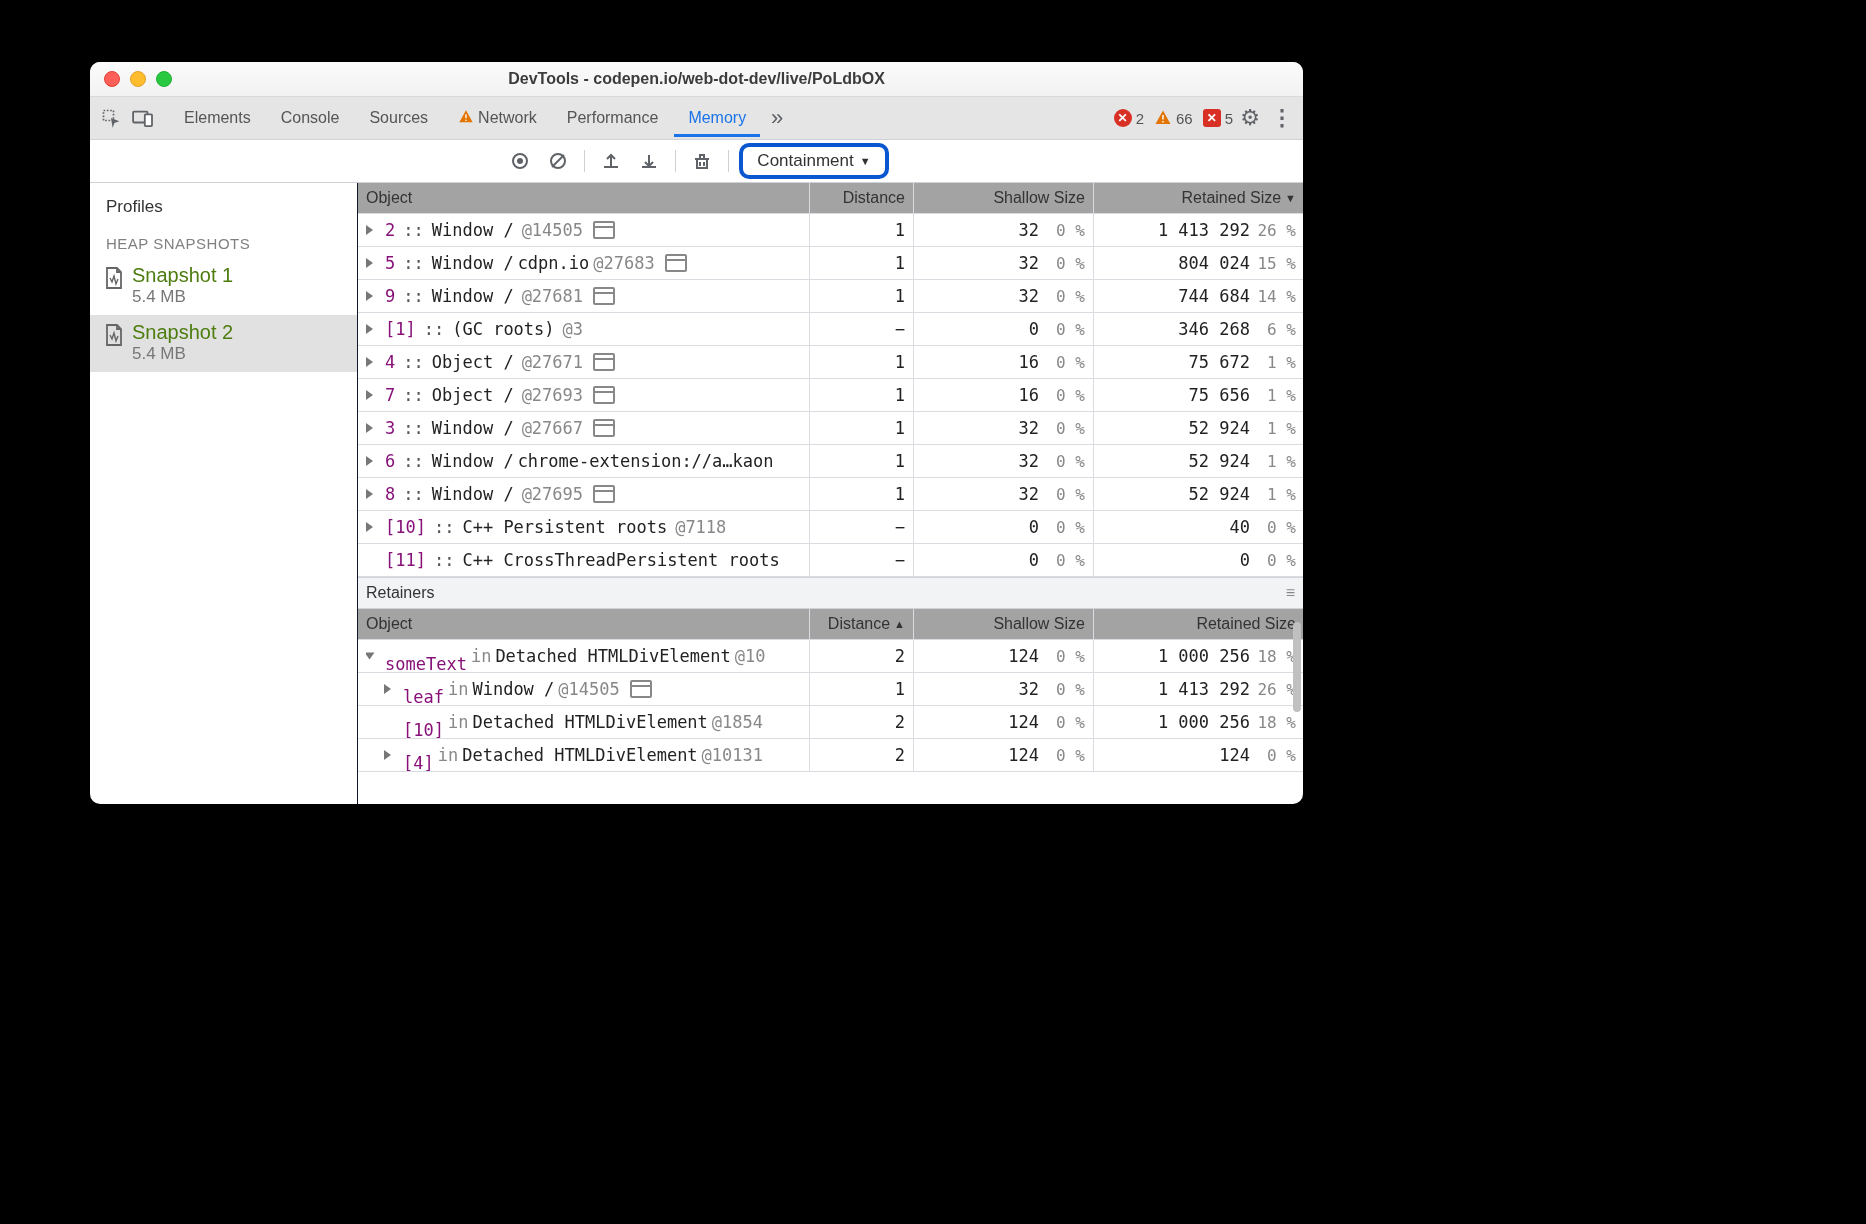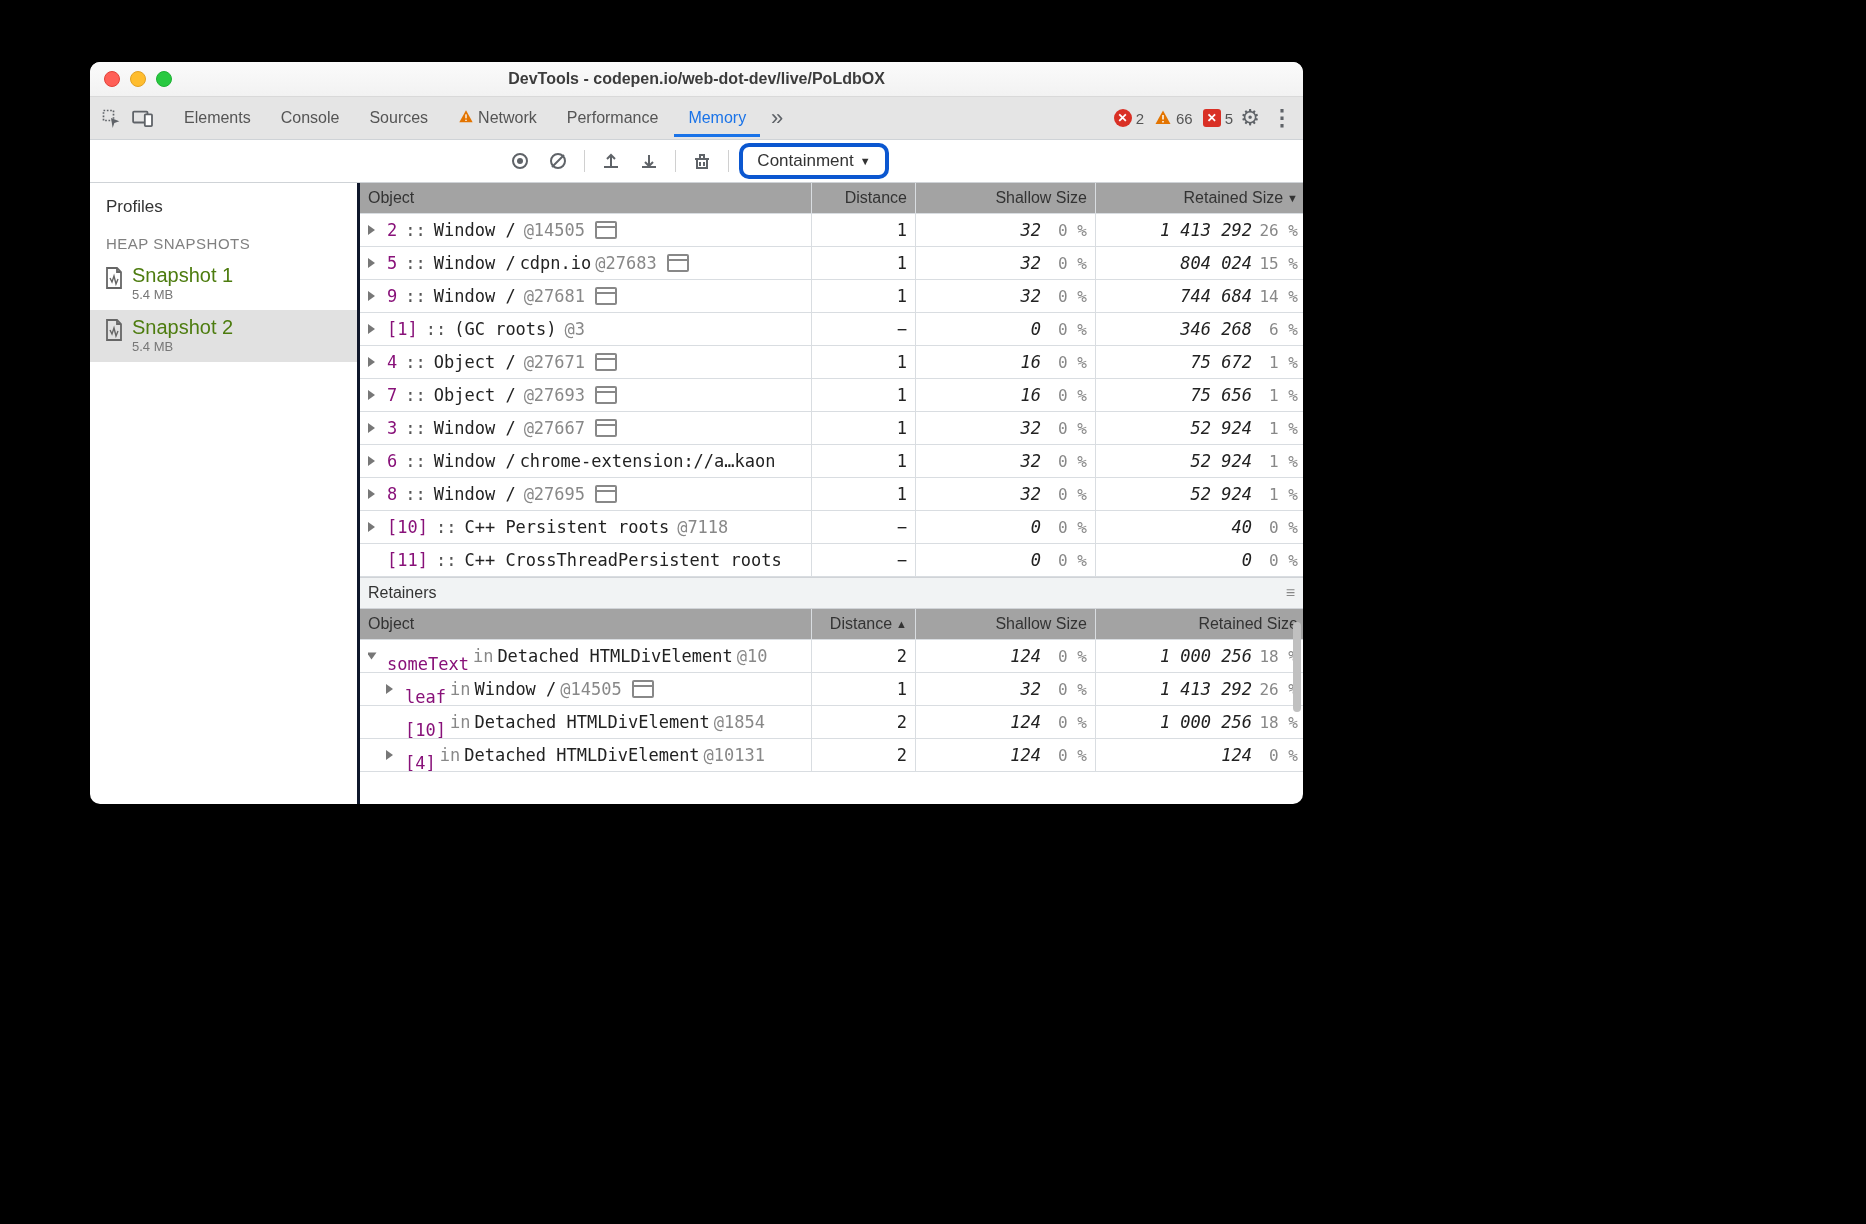--- a/index.html
+++ b/index.html
@@ -67,31 +67,31 @@
     border-radius: 10px;
     padding: 4px 14px 4px 14px;
     display:flex; align-items:center; gap:6px;
     font-size:17px; color:#333;
     cursor:pointer; user-select:none;
     background:#fff;
   }
   .body { flex:1; display:flex; min-height:0; }
   .sidebar {
     width: 267px;
-    border-right: 3px solid #0f172a;
+    border-right: 1px solid #0f172a;
     display:flex; flex-direction:column;
     font-size:16px;
   }
   .sidebar .h { padding: 14px 16px 10px; color:#333; font-size:17px; }
   .sidebar .group { padding: 8px 16px 6px; color:#808080; font-size:15px; letter-spacing:0.5px; }
   .snap { display:flex; gap:8px; padding:6px 14px 8px; cursor:pointer; align-items:flex-start; }
   .snap.selected { background:#e1e1e1; }
   .snap .icon { width:20px; height:26px; color:#666; margin-top:2px; }
   .snap .name { font-size:20px; color:#4d7c0f; }
-  .snap .sz { font-size:13px; color:#777; }
+  .snap .sz { font-size:17px; color:#777; }
   .main { flex:1; display:flex; flex-direction:column; min-width:0; }
   .grid {
     flex-shrink:0;
     display:grid;
     grid-template-columns: 452px 104px 180px 210px;
     border-bottom: 1px solid #d9dde1;
   }
   .grid.head { background:#a3a3a3; font-size:16px; color:#333; height:30px; }
   .grid > div { display:flex; align-items:center; padding:0 8px; overflow:hidden; white-space:nowrap; border-right:1px solid #d9dde1; }
   .grid > div:last-child { border-right:none; }
@@ -117,21 +117,21 @@
   .retainers-header .ham { position:absolute; right:8px; color:#888; }
   .indent1 { margin-left:18px; }
   .prop { color:#881179;margin-top:16px; }
   .in { color:#888; }
   .det { color:#222; }
   .gear { font-size:22px; color:#5f6368; }
   .ellipsisv { font-size:22px; font-weight:700; color:#5f6368; }
   .chev { font-size:22px; color:#5f6368; }
   .sortarrow { font-size:11px; margin-left:4px; }
   .twocol { display:flex; justify-content:flex-end; align-items:center; gap:0; width:100%; }
-  .twocol .num { min-width:90px;font-style:italic; }
+  .twocol .num { min-width:90px; }
   .twocol .pct { min-width:40px; }
   .scroll-thumb { position:absolute; right:2px; top:560px; width:8px; height:90px; background:#c0c0c0; border-radius:4px; }
 </style>
 </head>
 <body>
 
 <div class="window">
 
   <div class="titlebar">
     <div class="traffic">

